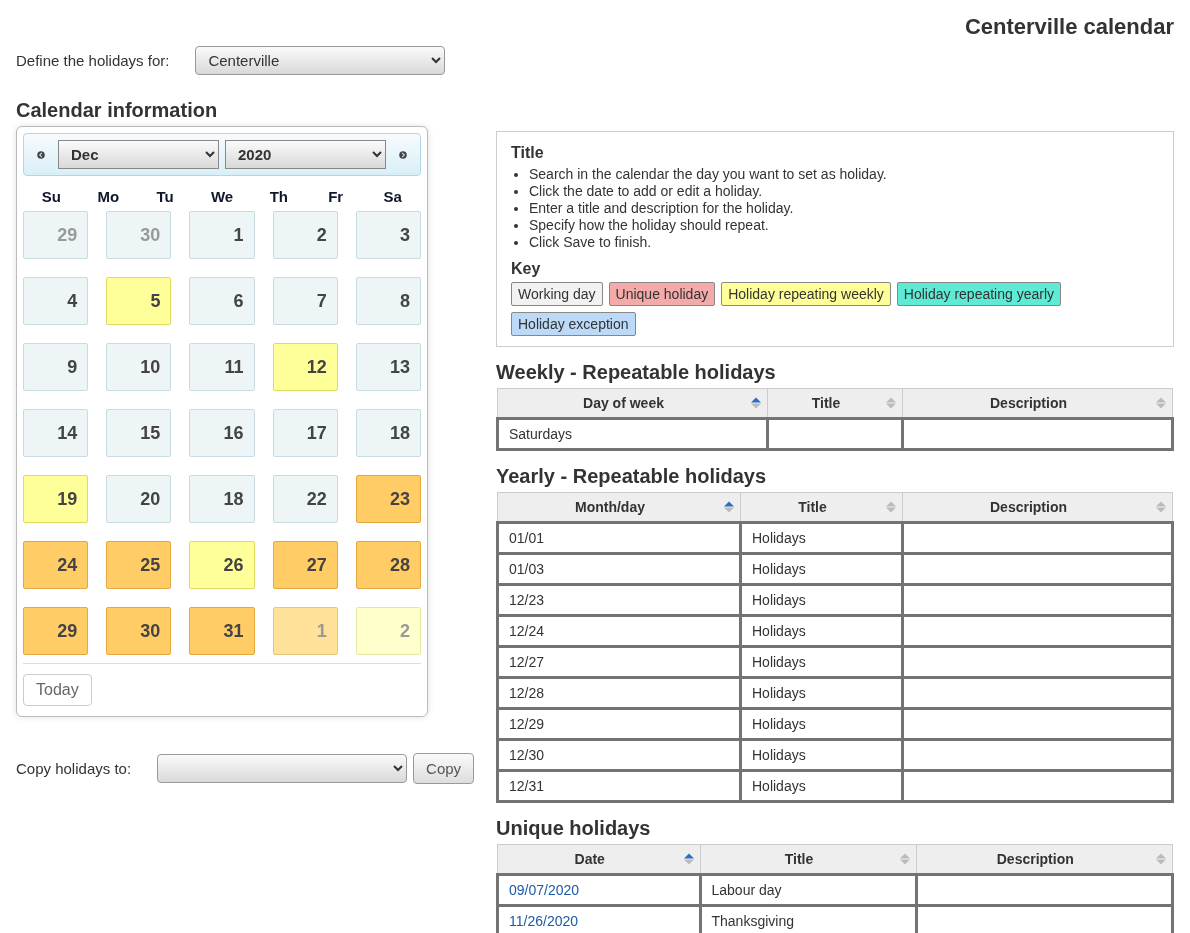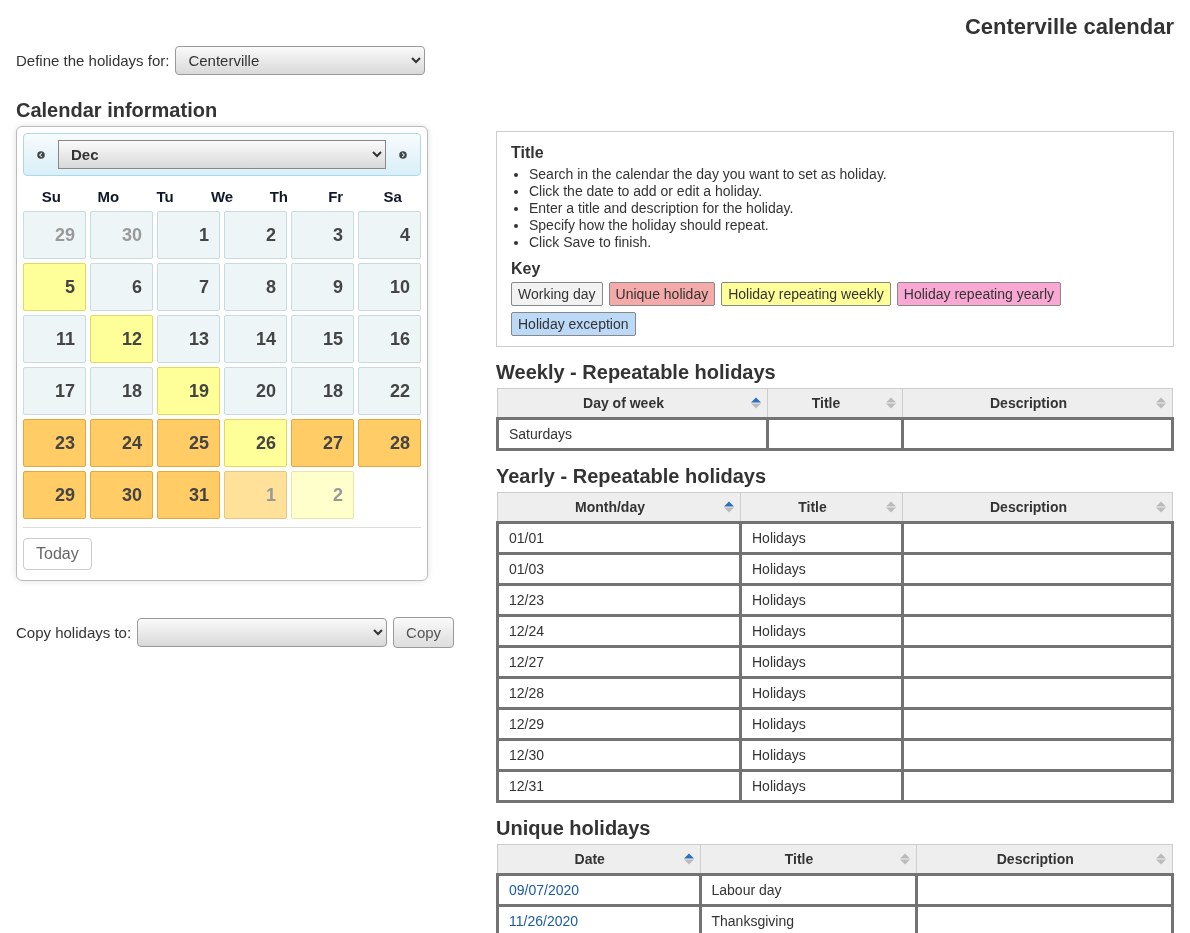--- a/index.html
+++ b/index.html
@@ -1,55 +1,55 @@
 <!DOCTYPE html>
 <html><head>
 <meta charset="utf-8">
 <style>
   html,body{margin:0;padding:0;font-family:Arial,Helvetica,sans-serif;font-size:14px;color:#333;background:#fff;}
   body{padding:8px 16px;}
   h2{font-size:22px;font-weight:bold;margin:6px 0 6px 0;color:#333;text-align:right;}
   h3{font-size:20px;font-weight:bold;margin:14px 0 4px 0;color:#333;}
   .row{display:flex;align-items:center;gap:6px;margin:4px 0 10px 0;}
   .lbl{font-size:15px;color:#333;}
-  .select{background:linear-gradient(#fafafa,#d9d9d9);border:1px solid #999;border-radius:4px;padding:4px 8px;font-size:15px;color:#333;min-width:120px;}
+  .select{background:linear-gradient(#fafafa,#d9d9d9);border:1px solid #999;border-radius:4px;padding:4px 8px;font-size:15px;color:#333;min-width:120px;margin-left:20px;}
   .wide{min-width:250px;}
   .btn{background:linear-gradient(#fafafa,#ddd);border:1px solid #999;border-radius:4px;padding:6px 12px;font-size:15px;color:#555;cursor:pointer;}
   .cols{display:flex;gap:20px;align-items:flex-start;}
   .left{width:460px;}
   .right{flex:1;}
   
   .cal{border:1px solid #bbb;border-radius:6px;box-shadow:0 0 6px rgba(0,0,0,.12);background:#fff;padding:6px;width:398px;}
   .cal-head{background:linear-gradient(#f8fbfd,#d8eff7);border:1px solid #aed7ea;border-radius:4px;display:flex;align-items:center;gap:6px;padding:6px;}
   .nav-btn{background:none;border:none;width:22px;height:22px;display:flex;align-items:center;justify-content:center;cursor:pointer;color:#333;}
   .nav-btn svg{width:18px;height:18px;}
   .msel{background:linear-gradient(#fafafa,#d9d9d9);border:1px solid #888;border-radius:0;padding:4px 8px;font-size:15px;font-weight:bold;color:#333;flex:1;}
   .dow-row{display:grid;grid-template-columns:repeat(7,1fr);margin-top:6px;}
   .dow{font-weight:bold;font-size:15px;text-align:center;padding:6px 0;color:#0f172a;}
-  .grid{display:grid;grid-template-columns:repeat(6,1fr);gap:4px;}
+  .grid{display:grid;grid-template-columns:repeat(5,1fr);gap:18px;}
   .day{border:1px solid #c8dbe3;background:#edf5f7;height:46px;display:flex;align-items:center;justify-content:flex-end;padding:0 10px 0 0;font-size:18px;font-weight:bold;color:#444;border-radius:2px;cursor:pointer;}
   .day.other{color:#999;}
   .day.yellow{background:#ffff99;border-color:#e0da60;}
   .day.orange{background:#ffcc66;border-color:#e6a83e;}
   .day.orange-light{background:#ffe199;border-color:#e6c680;color:#999;}
   .day.yellow-light{background:#ffffcc;border-color:#e6e6a6;color:#999;}
   .cal hr{border:none;border-top:1px solid #ddd;margin:8px 0;}
   .today-wrap{padding:2px 0 4px 0;}
   .today-btn{background:#fff;border:1px solid #ccc;border-radius:4px;padding:6px 12px;font-size:16px;color:#666;cursor:pointer;}
   
   .card{border:1px solid #ccc;padding:10px 14px;background:#fff;margin-top:46px;}
   .card h4{margin:2px 0 4px 0;font-size:16px;font-weight:bold;}
   .card ul{margin:4px 0 10px 18px;padding:0;}
   .card li{font-size:14px;margin:1px 0;}
   .key-row{display:flex;flex-wrap:wrap;gap:6px;margin-top:4px;}
   .tag{border:1px solid #888;padding:3px 6px;font-size:14px;border-radius:2px;}
   .tag.work{background:#f2f2f2;}
   .tag.uniq{background:#f5aaaa;}
   .tag.weekly{background:#ffff99;}
-  .tag.yearly{background:#f9a8d4;}
+  .tag.yearly{background:#5eead4;}
   .tag.exc{background:#bcd9f7;}
   table.data{border-collapse:collapse;width:100%;margin-top:4px;table-layout:fixed;}
   table.data th{background:#eee;border:1px solid #ccc;padding:6px 28px 6px 10px;font-size:14px;font-weight:bold;text-align:center;position:relative;}
   table.data td{border:3px solid #737373;padding:6px 10px;font-size:14px;}
   .sort{position:absolute;right:6px;top:50%;transform:translateY(-50%);display:flex;flex-direction:column;gap:0;}
   .sort span{width:0;height:0;border-left:5px solid transparent;border-right:5px solid transparent;}
   .sort .up{border-bottom:5px solid #bbb;margin-bottom:1px;}
   .sort .dn{border-top:5px solid #bbb;}
   .sort .up.active{border-bottom-color:#2a6fc1;}
   a.link{color:#1a5aa8;text-decoration:none;cursor:pointer;}
@@ -73,20 +73,23 @@
     <div class="cal">
       <div class="cal-head">
         <button class="nav-btn">
           <svg viewBox="0 0 24 24">
               <circle cx="12" cy="12" r="9" fill="#444"></circle>
               <path d="M14 7l-5 5 5 5" stroke="#d8eff7" stroke-width="2.5" fill="none"></path>
             </svg>
         </button>
         <select class="msel">
           <option>Dec</option>
+        </select>
+        <select class="msel">
+          <option>2020</option>
         </select>
         <button class="nav-btn">
           <svg viewBox="0 0 24 24">
               <circle cx="12" cy="12" r="9" fill="#444"></circle>
               <path d="M10 7l5 5-5 5" stroke="#d8eff7" stroke-width="2.5" fill="none"></path>
             </svg>
         </button>
       </div>
       <div class="dow-row" id="dow-row">
           <div class="dow">Su</div>

